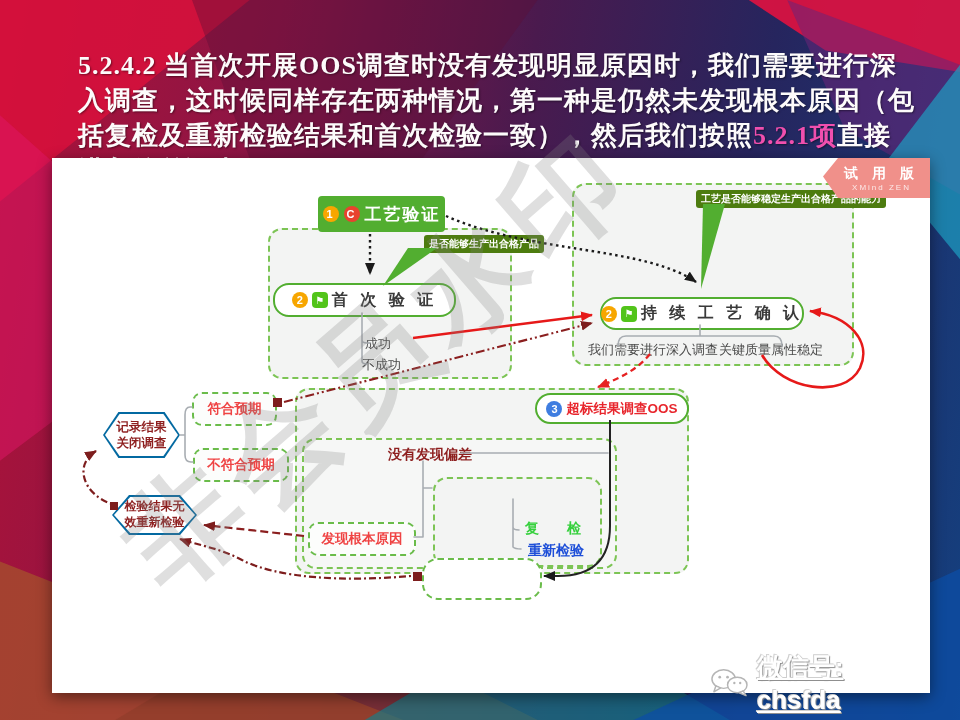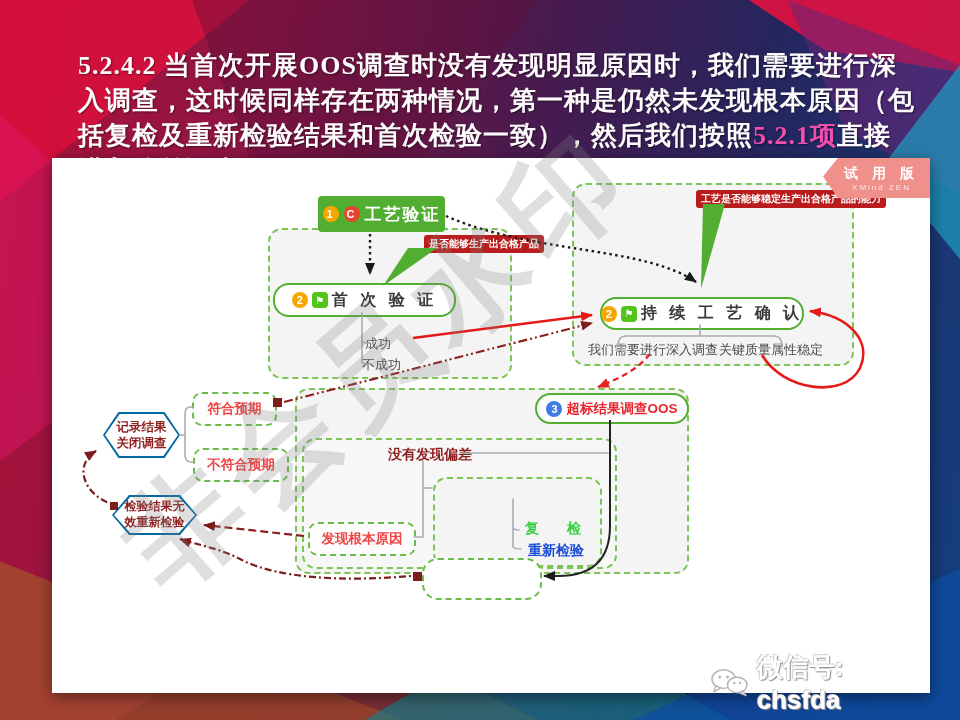--- a/index.html
+++ b/index.html
@@ -26,21 +26,21 @@
     display:flex;align-items:center;justify-content:center;gap:4px;z-index:4;}
   .pill .lbl{font-weight:bold;color:#3a3a3a;letter-spacing:4px;font-size:16px;white-space:nowrap;}
   .badge{display:inline-flex;align-items:center;justify-content:center;width:16px;height:16px;border-radius:50%;
     color:#fff;font-size:11px;font-weight:bold;flex:0 0 auto;}
   .b-orange{background:#f7a600;}
   .b-red{background:#e8432e;}
   .b-blue{background:#3f7de0;}
   .b-flag{background:#52c41a;border-radius:4px;font-size:10px;}
   .green-box{position:absolute;background:#52ae30;color:#fff;font-weight:bold;z-index:4;
     display:flex;align-items:center;justify-content:center;gap:5px;border-radius:4px;}
-  .callout{position:absolute;background:#b91c1c;color:#fff;font-weight:bold;font-size:10px;
+  .callout{position:absolute;background:#4d7c0f;color:#fff;font-weight:bold;font-size:10px;
     padding:2px 5px;border-radius:3px;white-space:nowrap;z-index:4;}
   .small-box{position:absolute;border:2px dashed #6abc4a;border-radius:10px;background:#fcfdfc;
     display:flex;align-items:center;justify-content:center;z-index:4;
     font-weight:bold;color:#ef4444;font-size:13.5px;white-space:nowrap;text-align:center;}
   .node-red{position:absolute;font-weight:bold;color:#8e1f1f;font-size:14px;white-space:nowrap;z-index:4;}
   .node-gray{position:absolute;color:#4a4a4a;font-size:13px;white-space:nowrap;z-index:4;}
   .hex{position:absolute;z-index:4;}
   .hex,.hex-inner{clip-path:polygon(0 50%,20% 0,80% 0,100% 50%,80% 100%,20% 100%);}
   .hex{background:#0369a1;}
   .hex-inner{position:absolute;inset:2px;background:#fff;display:flex;flex-direction:column;
@@ -49,21 +49,21 @@
   #watermark{position:absolute;left:90px;top:330px;z-index:6;pointer-events:none;
     font-weight:bold;font-size:115px;letter-spacing:10px;color:rgba(130,130,130,.26);
     transform:rotate(-41deg);transform-origin:left center;white-space:nowrap;}
   #ribbon{position:absolute;left:771px;top:0;width:107px;height:40px;z-index:7;background:#f0908a;
     clip-path:polygon(0 46%,14% 0,100% 0,100% 100%,14% 100%);
     display:flex;flex-direction:column;align-items:center;justify-content:center;color:#fff;}
   #ribbon .t1{font-weight:bold;font-size:14px;letter-spacing:5px;padding-left:10px;}
   #ribbon .t2{font-size:8px;color:rgba(255,255,255,.8);letter-spacing:2px;padding-left:10px;}
   #wechat{position:absolute;left:658px;top:492px;z-index:7;display:flex;align-items:center;gap:8px;
     color:#ffffff;font-size:26px;font-weight:bold;
-    text-shadow:-1px -1px 0 #cfcfcf,1px 1px 1px #8f8f8f,0 0 1px #aaa;}
+    text-shadow:-1px -1px 0 #cfcfcf,1px 1px 1px #8f8f8f,0 0 1px #aaa;text-decoration:underline;}
   .deep-green{color:#35d03c;}
   .retest-red{color:#1d4ed8;}
 </style>
 </head>
 <body>
 
 <div class="tri" style="background:#d9103c;clip-path:polygon(0 0,26% 0,0 28%);opacity:.85;"></div>
 <div class="tri" style="background:#e01568;clip-path:polygon(0 16%,22% 42%,0 64%);opacity:.5;"></div>
 <div class="tri" style="background:#5c1038;clip-path:polygon(20% 0,56% 0,32% 44%);opacity:.4;"></div>
 <div class="tri" style="background:#e11240;clip-path:polygon(78% 0,100% 0,100% 10%,86% 7%);opacity:.9;"></div>

